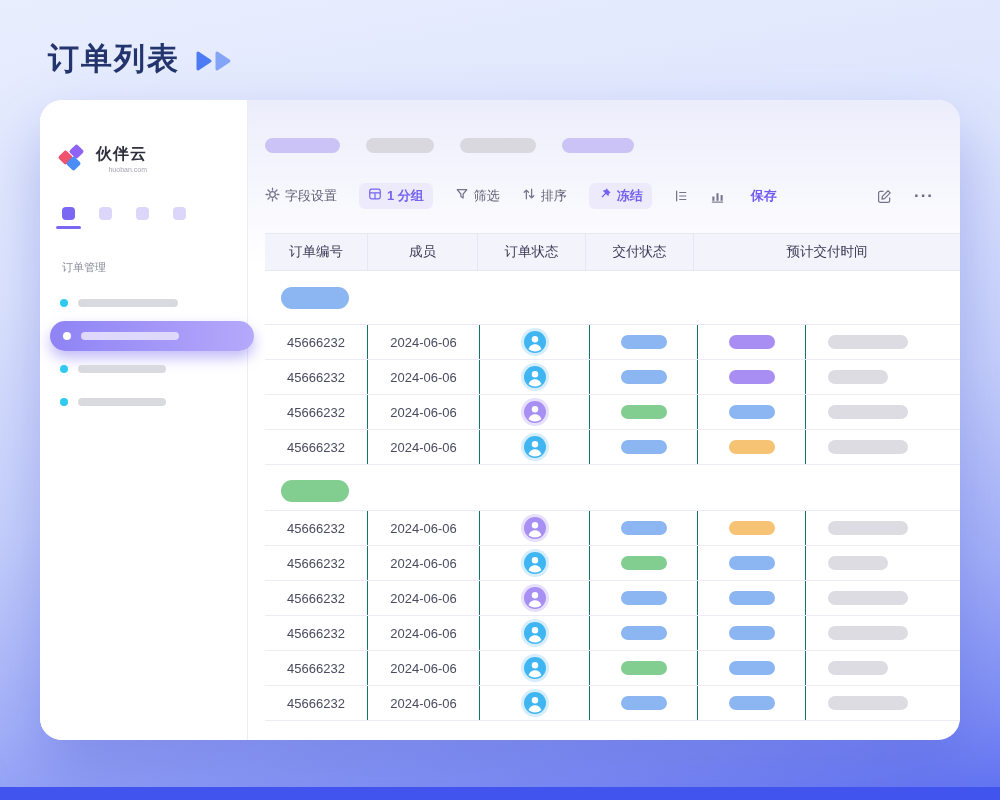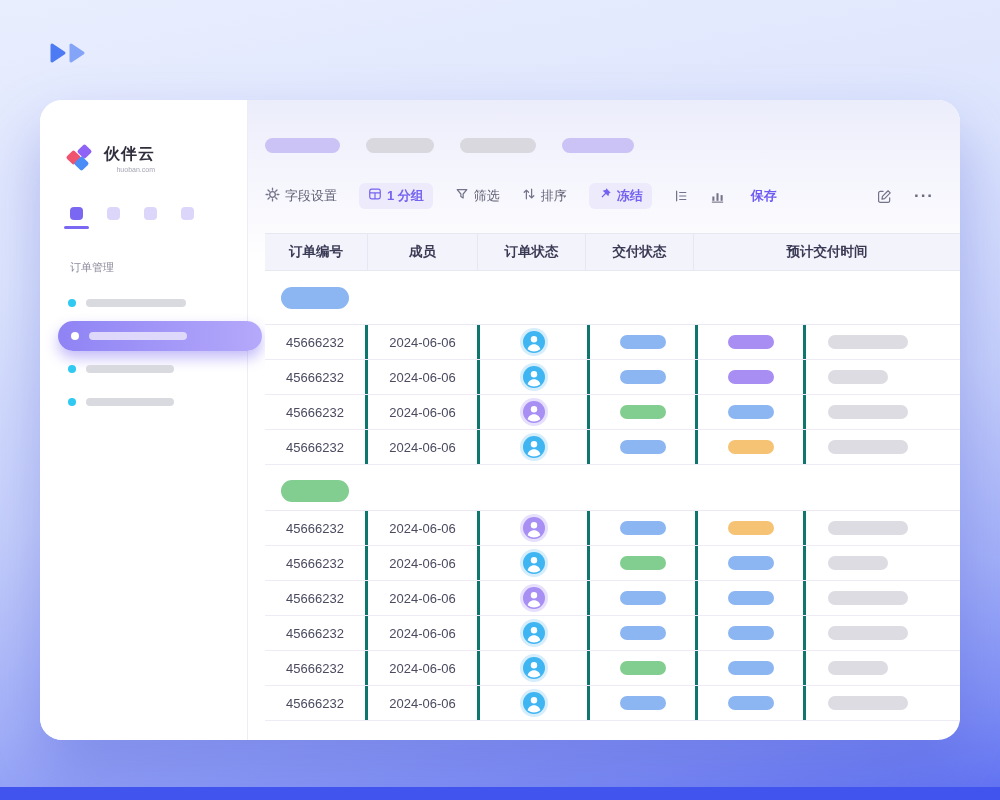--- a/index.html
+++ b/index.html
@@ -21,21 +21,21 @@
   .card {
     position: absolute; left: 40px; top: 100px; width: 920px; height: 640px;
     background: #ffffff; border-radius: 22px;
     box-shadow: 0 30px 60px rgba(76, 88, 210, 0.35);
     display: flex;
   }
 
   
   .sidebar {
     width: 208px; flex: none; position: relative;
-    padding: 44px 0 0 28px;
+    padding: 44px 0 0 20px;
     background: #ffffff; border-right: 1px solid #ededf6;
     border-radius: 22px 0 0 22px;
   }
   .brand { display: flex; align-items: flex-start; gap: 9px; }
   .brand-icon { position: relative; width: 27px; height: 27px; flex: none; }
   .brand-icon i { position: absolute; width: 11px; height: 11px; transform: rotate(45deg); border-radius: 2px; }
   .brand-icon .d1 { left: 0px; top: 8px; background: #f0536d; }
   .brand-icon .d2 { left: 11px; top: 2px; background: #8f63f5; }
   .brand-icon .d3 { left: 8px; top: 14px; background: #4b8df6; }
   .brand-text { display: flex; flex-direction: column; }
@@ -78,36 +78,37 @@
   .toolbar { margin-top: 30px; display: flex; align-items: center; gap: 22px; font-size: 13px; color: #5f5f74; padding-right: 26px; }
   .tool { display: inline-flex; gap: 5px; cursor: pointer; white-space: nowrap; }
   .tool.boxed { background: #edeafc; color: #7463f0; padding: 4px 9px; border-radius: 6px; font-weight: 600; }
   .tool.save { color: #6e5cf2; font-weight: 700; margin-left: 4px; }
   .tool.more { font-size: 17px; font-weight: 700; color: #6b6b80; letter-spacing: 1px; }
   .toolbar .spacer { flex: 1; }
 
   
   .table { margin-top: 24px; width: 695px; }
   .thead { display: flex; height: 38px; background: #f3f3fb; border-top: 1px solid #e7e7f2; border-bottom: 1px solid #e7e7f2; }
-  .th { display: flex; align-items: center; justify-content: center; font-size: 13.5px; font-weight: 700; color: #3a3a55; border-right: 1px solid #e7e7f2; cursor: pointer; }
+  .th { display: flex; align-items: center; justify-content: center; font-size: 13.5px; font-weight: 400; color: #3a3a55; border-right: 1px solid #e7e7f2; cursor: pointer; }
   .col-0 { width: 103px; } .col-1 { width: 112px; } .col-2 { width: 110px; }
   .col-3 { width: 108px; } .col-4 { width: 108px; } .col-5 { flex: 1; border-right: none !important; }
   .group-row { height: 54px; display: flex; align-items: center; padding-left: 16px; background: #fff; border-bottom: 1px solid #eae9f4; cursor: pointer; }
   .group-row.gap { height: 46px; align-items: flex-end; padding-bottom: 8px; }
   .group-pill { width: 68px; height: 22px; border-radius: 11px; }
   .data-row { display: flex; height: 35px; background: #fff; border-bottom: 1px solid #edecf6; cursor: pointer; }
-  .td { display: flex; align-items: center; justify-content: center; border-right: 3px solid #0f766e; font-size: 13px; color: #4a4a60; }
+  .td { display: flex; align-items: center; justify-content: center; border-right: 1px solid #0f766e; font-size: 13px; color: #4a4a60; }
   .td.col-5 { justify-content: flex-start; padding-left: 22px; }
   .status-pill { width: 46px; height: 14px; border-radius: 7px; display: inline-block; }
   .avatar { width: 22px; height: 22px; border-radius: 50%; display: inline-flex; overflow: hidden; }
 </style>
 </head>
 <body>
 
 <div class="page-header">
+  <h1 class="page-title">订单列表</h1>
   <span class="play-icons">
     <svg width="42" height="22" viewBox="0 0 42 22">
       <path d="M4 3 L16 11 L4 19 Z" fill="#4d7bf4" stroke="#4d7bf4" stroke-width="3" stroke-linejoin="round"></path>
       <path d="M23 3 L35 11 L23 19 Z" fill="#84a4f8" stroke="#84a4f8" stroke-width="3" stroke-linejoin="round"></path>
     </svg>
   </span>
 </div>
 
 <div class="card">
 

